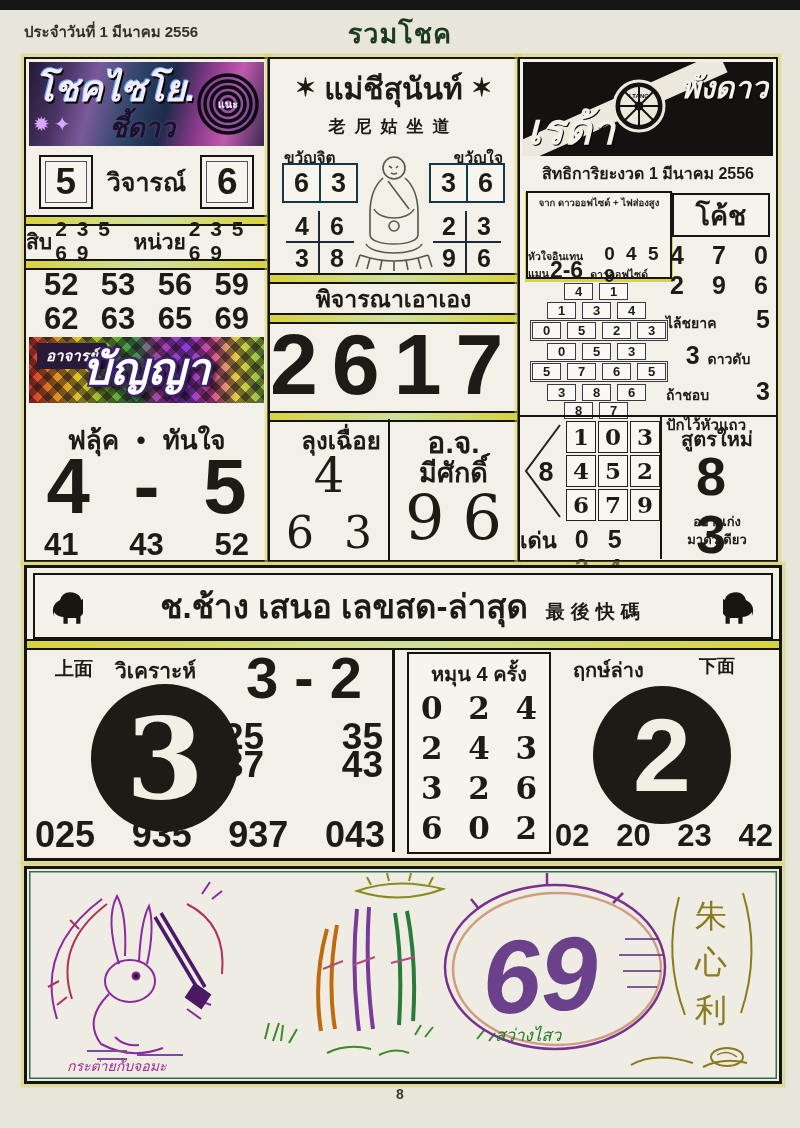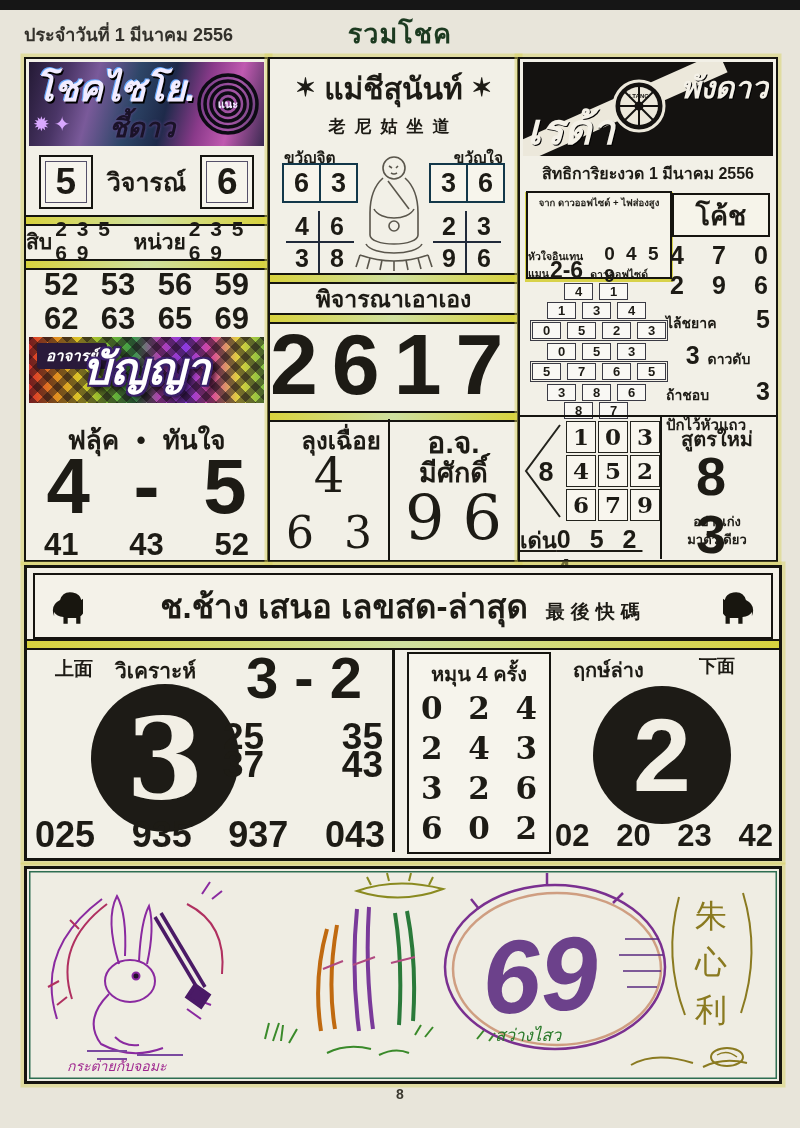--- a/index.html
+++ b/index.html
@@ -1,20 +1,20 @@
 <!DOCTYPE html>
 <html><head>
 <meta charset="utf-8">
 <style>
   html,body{margin:0;padding:0;background:#cfccc2;}
   #page{position:relative;width:800px;height:1128px;background:#e8e5da;overflow:hidden;
         font-family:"Liberation Sans",sans-serif;color:#1d1b15;}
   .abs{position:absolute;}
   .topstrip{top:0;left:0;right:0;height:10px;background:#161616;}
-  .hdr-date{left:24px;top:20px;font-size:18px;font-weight:bold;color:#33312b;}
+  .hdr-date{left:24px;top:20px;font-size:15px;font-weight:bold;color:#33312b;}
   .hdr-title{left:0;right:0;top:12px;text-align:center;font-size:27px;font-weight:800;color:#1c3a20;letter-spacing:1px;}
   .col{position:absolute;top:57px;height:501px;background:#f2f0e7;border:2.5px solid #15140f;
        box-shadow:0 0 0 3.5px rgba(214,208,90,.45);}
   #col1{left:24px;width:241px;} #col2{left:268px;width:247px;} #col3{left:518px;width:256px;}
   .hr2{position:absolute;left:0;right:0;height:7px;border-top:2.5px solid #15140f;border-bottom:2.5px solid #15140f;
        background:linear-gradient(90deg,#d8d23e,#cfe0a0,#d8d23e);}
   
   .cs-logo{left:3px;top:3px;right:3px;height:84px;overflow:hidden;
     background:linear-gradient(105deg,#241a35 0%,#4a3566 16%,#7a5a9a 28%,#2e4668 44%,#1e2a4a 58%,#8a3a8a 72%,#c05ab0 84%,#3a2a50 100%);}
   .cs-text{left:6px;top:-2px;font-size:36px;font-weight:800;font-style:italic;color:#f2ecff;
@@ -89,21 +89,21 @@
   .xrow{display:flex;gap:6px;margin-bottom:1.5px;}
   .xrow.off2{margin-left:36px;} .xrow.off1{margin-left:19px;} .xrow.off0{margin-left:2px;}
   .xrow.bar{border:1.5px solid #3a3a44;padding:1px;width:fit-content;}
   .xcell{width:27px;height:15px;line-height:15px;text-align:center;border:1.3px solid #3a3a44;
       font-size:13px;font-weight:bold;background:rgba(255,255,255,.55);}
   .hline3{left:0;right:0;top:356px;height:2px;background:#15140f;}
   .vline3{left:140px;top:358px;height:142px;width:2px;background:#15140f;}
   .sq3{left:46px;top:362px;display:grid;grid-template-columns:repeat(3,30px);gap:2px;}
   .sq3 span{height:30px;line-height:30px;text-align:center;border:1.6px solid #23231d;font-size:23px;
       font-weight:bold;font-family:"DejaVu Serif",serif;background:#f8f6ee;}
-  .den{left:0px;top:464px;width:138px;display:flex;align-items:baseline;justify-content:center;gap:0;text-decoration:underline;}
+  .den{left:0px;top:464px;width:138px;display:flex;align-items:baseline;justify-content:center;gap:18px;}
   .den .l{font-size:22px;font-weight:800;} .den .v{font-size:25px;font-weight:800;letter-spacing:6px;}
   .f-title{left:142px;top:364px;width:110px;text-align:center;font-size:20px;font-weight:800;}
   .f-big{left:142px;top:388px;width:110px;text-align:center;font-size:54px;font-weight:800;letter-spacing:12px;line-height:58px;}
   .f-n{left:142px;width:110px;text-align:center;font-size:13px;font-weight:bold;}
   
   #chang{left:24px;top:565px;width:752px;height:290px;background:#f2f0e7;border:3px solid #15140f;
       box-shadow:0 0 0 3.5px rgba(214,208,90,.45);}
   .ch-head{left:6px;top:5px;right:6px;height:62px;border:2.5px solid #15140f;display:flex;align-items:center;
       justify-content:space-between;padding:0 14px;background:#f4f2e9;}
   .ch-head .mid{display:flex;align-items:baseline;gap:18px;margin:0 auto;}

